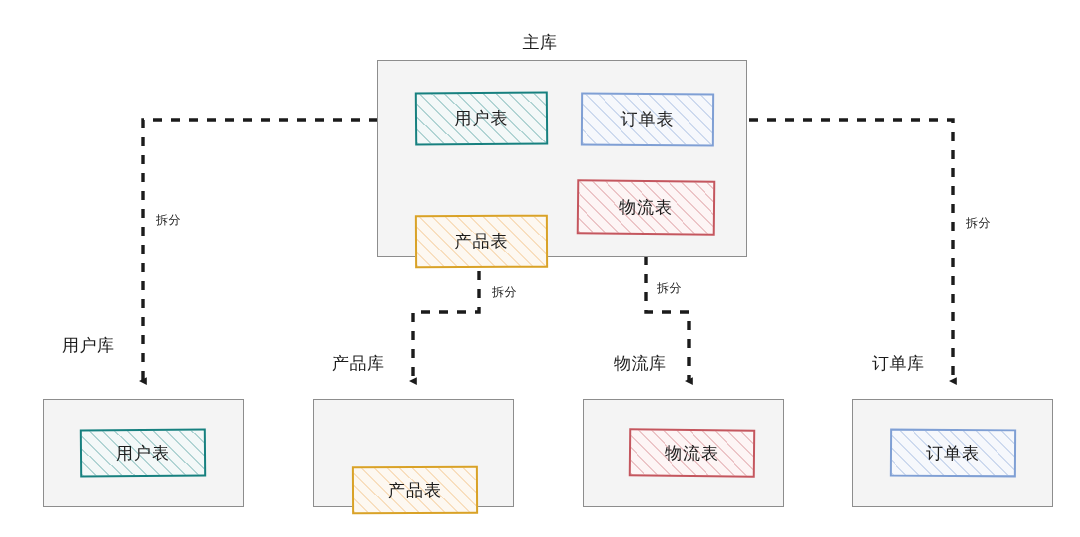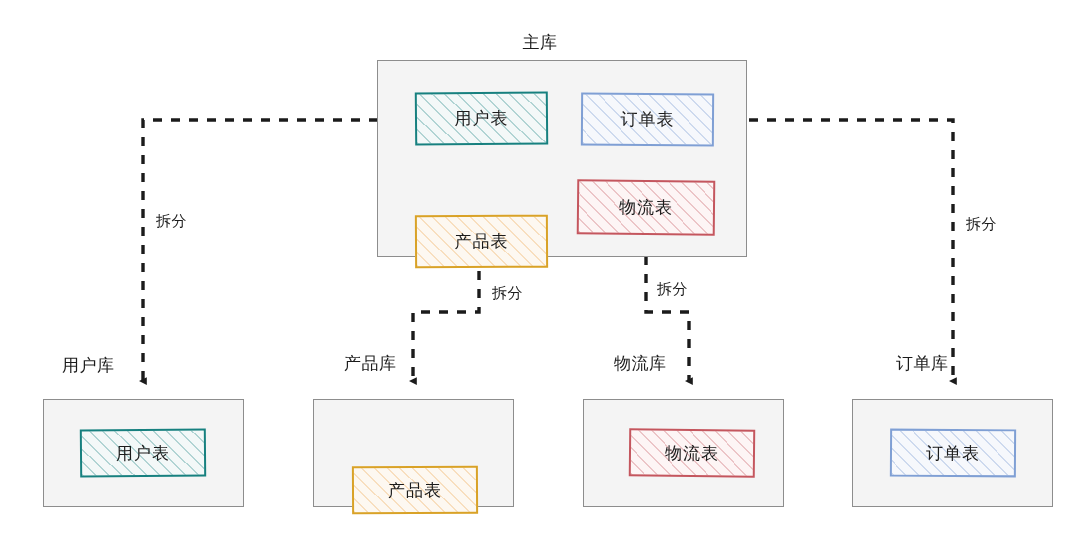--- a/index.html
+++ b/index.html
@@ -74,21 +74,21 @@
     border-color:#c4565e;
     background-color:#fdf5f5;
     background-image:repeating-linear-gradient(45deg,
         rgba(196,86,94,.30) 0 1.4px, rgba(0,0,0,0) 1.4px 9px);
     transform:rotate(.6deg);
   }
 
   
   .edge-label{
     position:absolute;
-    font-size:15px;
+    font-size:12px;
     color:#1b1b1b;
     white-space:nowrap;
     letter-spacing:.5px;
   }
 </style>
 </head>
 <body>
 
 <div id="stage">
 
@@ -126,24 +126,24 @@
 
   <div class="tbl crimson" style="left:577px;top:180px;width:138px;height:55px;">
     <span class="lbl">物流表</span>
   </div>
 
   <div class="edge-label" style="left:156px;top:212px;">拆分</div>
   <div class="edge-label" style="left:492px;top:284px;">拆分</div>
   <div class="edge-label" style="left:657px;top:280px;">拆分</div>
   <div class="edge-label" style="left:966px;top:215px;">拆分</div>
 
-  <div class="db-title" style="left:62px;top:354px;">用户库</div>
-  <div class="db-title" style="left:344px;top:352px;">产品库</div>
+  <div class="db-title" style="left:62px;top:334px;">用户库</div>
+  <div class="db-title" style="left:332px;top:352px;">产品库</div>
   <div class="db-title" style="left:608px;top:352px;margin-left:6px;">物流库</div>
-  <div class="db-title" style="left:896px;top:352px;">订单库</div>
+  <div class="db-title" style="left:872px;top:352px;">订单库</div>
 
   <div class="db-box" style="left:43px;top:399px;width:201px;height:108px;"></div>
   <div class="tbl teal" style="left:80px;top:429px;width:126px;height:48px;">
     <span class="lbl">用户表</span>
   </div>
 
   <div class="db-box" style="left:313px;top:399px;width:201px;height:108px;"></div>
   <div class="tbl amber" style="left:352px;top:429px;width:126px;height:48px;">
     <span class="lbl">产品表</span>
   </div>

